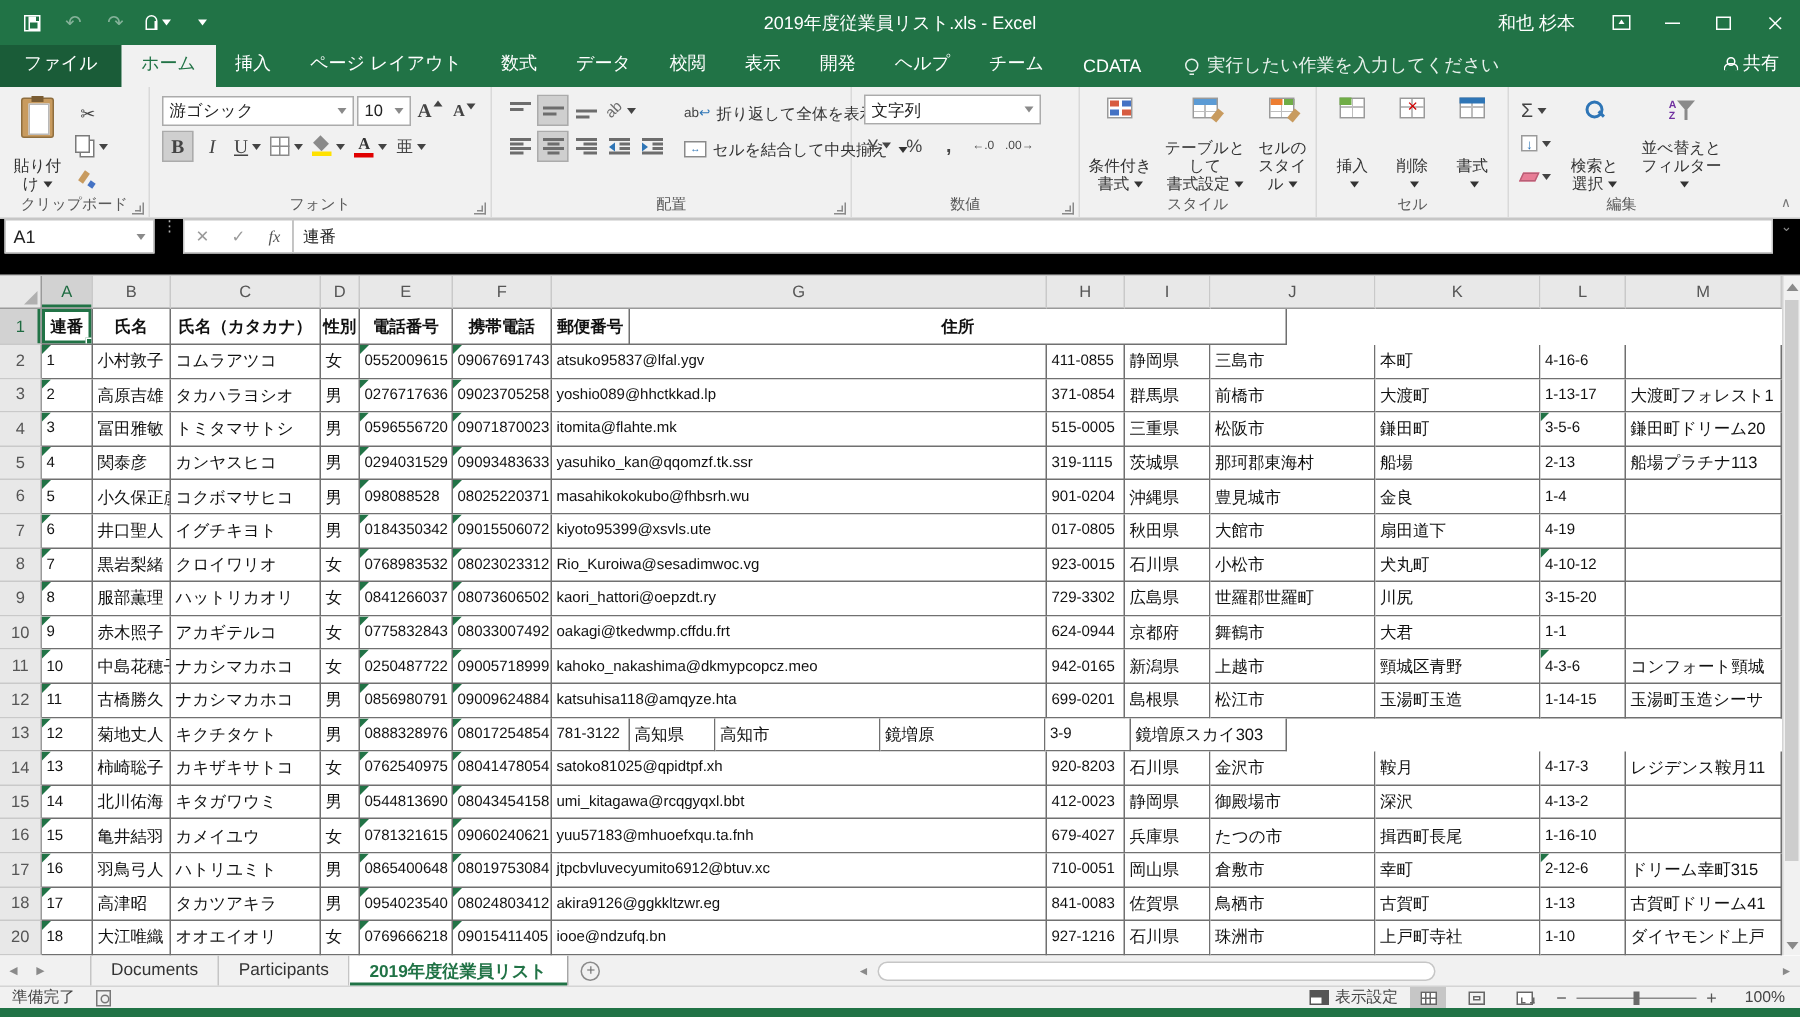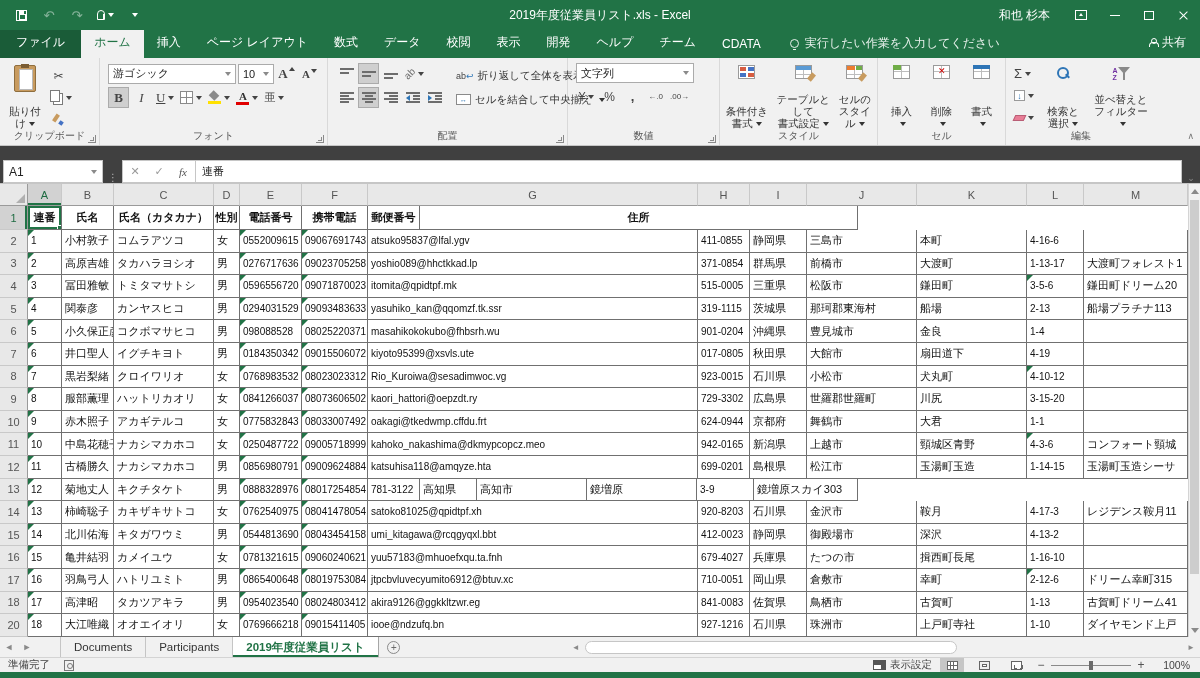--- a/index.html
+++ b/index.html
@@ -135,21 +135,21 @@
   .i-az { display:flex; flex-direction:column; font-size:7px; font-weight:bold; color:#7030a0; line-height:7px; }
   .i-funnel { position:relative; width:12px; height:14px; }
   .i-funnel::before { content:""; position:absolute; top:0; left:0; border-left:6px solid transparent; border-right:6px solid transparent; border-top:7px solid #8a8a8a; }
   .i-funnel::after { content:""; position:absolute; top:6px; left:5px; width:2px; height:7px; background:#8a8a8a; }
   .i-mag { width:13px; height:13px; position:relative; }
   .i-mag::before { content:""; position:absolute; top:0; left:0; width:8px; height:8px; border:2px solid #2e75b6; border-radius:50%; }
   .i-mag::after { content:""; position:absolute; left:8px; top:8px; width:5px; height:2px; background:#2e75b6; transform:rotate(45deg); }
   .collapse-chev { position:absolute; right:6px; bottom:4px; font-size:9px; color:#777; }
 
   
-  .formulabar { height:38px; background:#404040; border-bottom:1px solid #c6c6c6; display:flex; align-items:flex-end; padding:0 0 0 3px; flex:none; }
+  .formulabar { height:38px; background:#000000; border-bottom:1px solid #c6c6c6; display:flex; align-items:flex-start; padding:0 0 0 3px; flex:none; }
   .namebox { width:100px; height:23px; background:#fff; border:1px solid #c6c6c6; display:flex; align-items:center; justify-content:space-between; padding:0 5px; font-size:12px; color:#222; }
   .namebox .dd { border-top-color:#8a8a8a; }
   .fb-grip { color:#b0b0b0; font-size:10px; padding:0 5px; letter-spacing:-1px; }
   .fb-btns { height:23px; background:#fff; border:1px solid #c6c6c6; border-right:none; display:flex; align-items:center; }
   .fb-btn { width:24px; text-align:center; color:#9a9a9a; font-size:11px; }
   .fb-btn.fx { color:#555; font-style:italic; font-family:"Liberation Serif",serif; }
   .fb-input { flex:1; height:23px; background:#fff; border:1px solid #c6c6c6; display:flex; align-items:center; padding:0 6px; font-size:11px; color:#222; }
   .fb-expand { width:18px; color:#8a8a8a; font-size:9px; text-align:center; }
 
   
@@ -584,21 +584,21 @@
           <div class="cell" style="width: 104px;">大渡町フォレスト1</div>
         </div>
         <div class="grow" style="height: 22.6px;">
           <div class="rowhead">4</div>
           <div class="cell latin" style="width: 34px;">3<i class="tri"></i></div>
           <div class="cell" style="width: 52px;">冨田雅敏</div>
           <div class="cell" style="width: 100px;">トミタマサトシ</div>
           <div class="cell" style="width: 26px;">男</div>
           <div class="cell latin" style="width: 62px;">0596556720<i class="tri"></i></div>
           <div class="cell latin" style="width: 66px;">09071870023<i class="tri"></i></div>
-          <div class="cell latin" style="width: 330px;">itomita@qpidtpf.mk</div>
+          <div class="cell latin" style="width: 330px;">itomita@flahte.mk</div>
           <div class="cell latin" style="width: 52px;">515-0005</div>
           <div class="cell" style="width: 57px;">三重県</div>
           <div class="cell" style="width: 110px;">松阪市</div>
           <div class="cell" style="width: 110px;">鎌田町</div>
           <div class="cell latin" style="width: 57px;">3-5-6<i class="tri"></i></div>
           <div class="cell" style="width: 104px;">鎌田町ドリーム20</div>
         </div>
         <div class="grow" style="height: 22.6px;">
           <div class="rowhead">5</div>
           <div class="cell latin" style="width: 34px;">4<i class="tri"></i></div>

